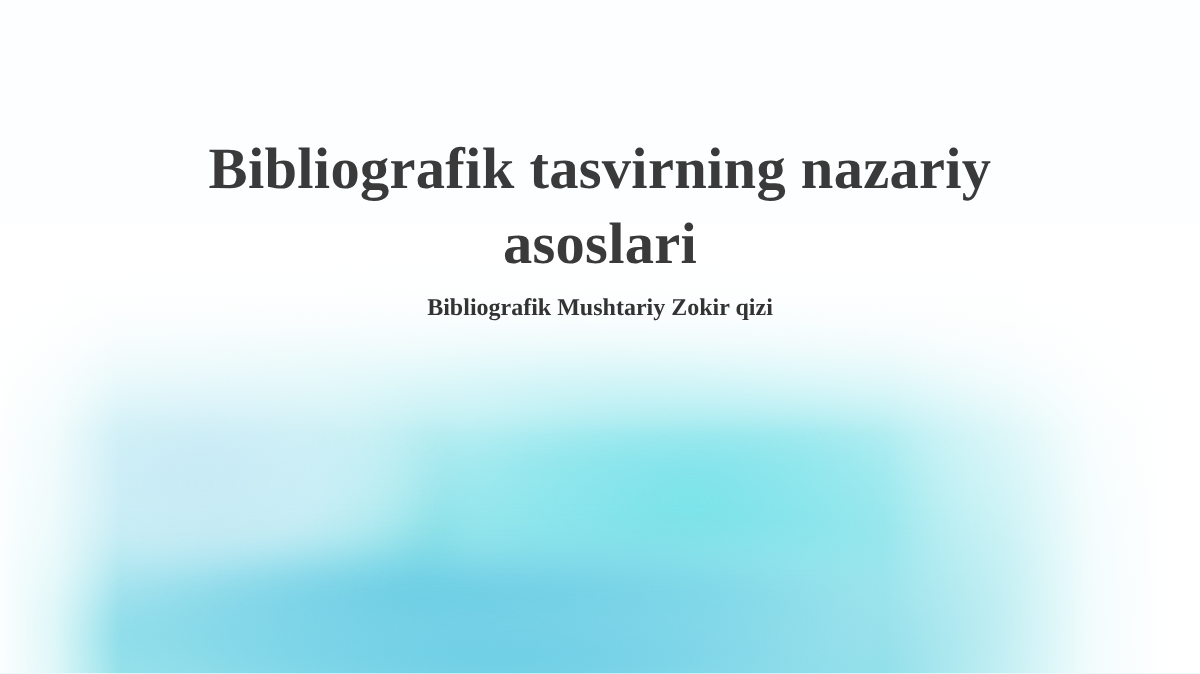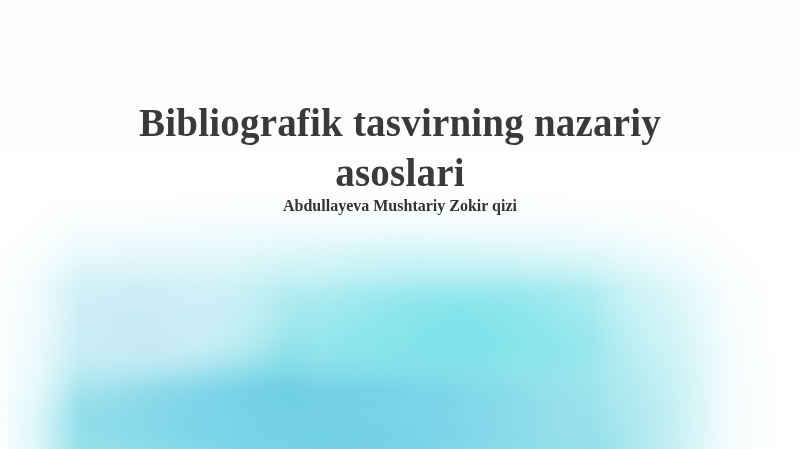--- a/index.html
+++ b/index.html
@@ -152,21 +152,21 @@
 
   
   .text-layer {
     position: absolute;
     inset: 0;
   }
 
   .title {
     position: absolute;
     left: 70px;
-    top: 98px;
+    top: 88px;
     width: 660px;
     text-align: center;
     font-size: 39px;
     line-height: 50px;
     font-weight: 700;
     color: #3a3a3a;
     letter-spacing: 0.2px;
   }
 
   .subtitle {
@@ -191,16 +191,16 @@
   <div class="wash wash-core"></div>
   <div class="wash wash-bottomband"></div>
   <div class="wash wash-upperwisp"></div>
   <div class="wash wash-footer"></div>
   <div class="wash wash-topveil"></div>
   <div class="wash wash-leftfade"></div>
   <div class="wash wash-rightfade"></div>
 
   <div class="text-layer">
     <div class="title">Bibliografik tasvirning nazariy asoslari</div>
-    <div class="subtitle">Abdullayeva Mushtariy Zokir qizi</div>
+    <div class="subtitle">Bibliografik Mushtariy Zokir qizi</div>
   </div>
 
 </div>
 
 </body></html>

